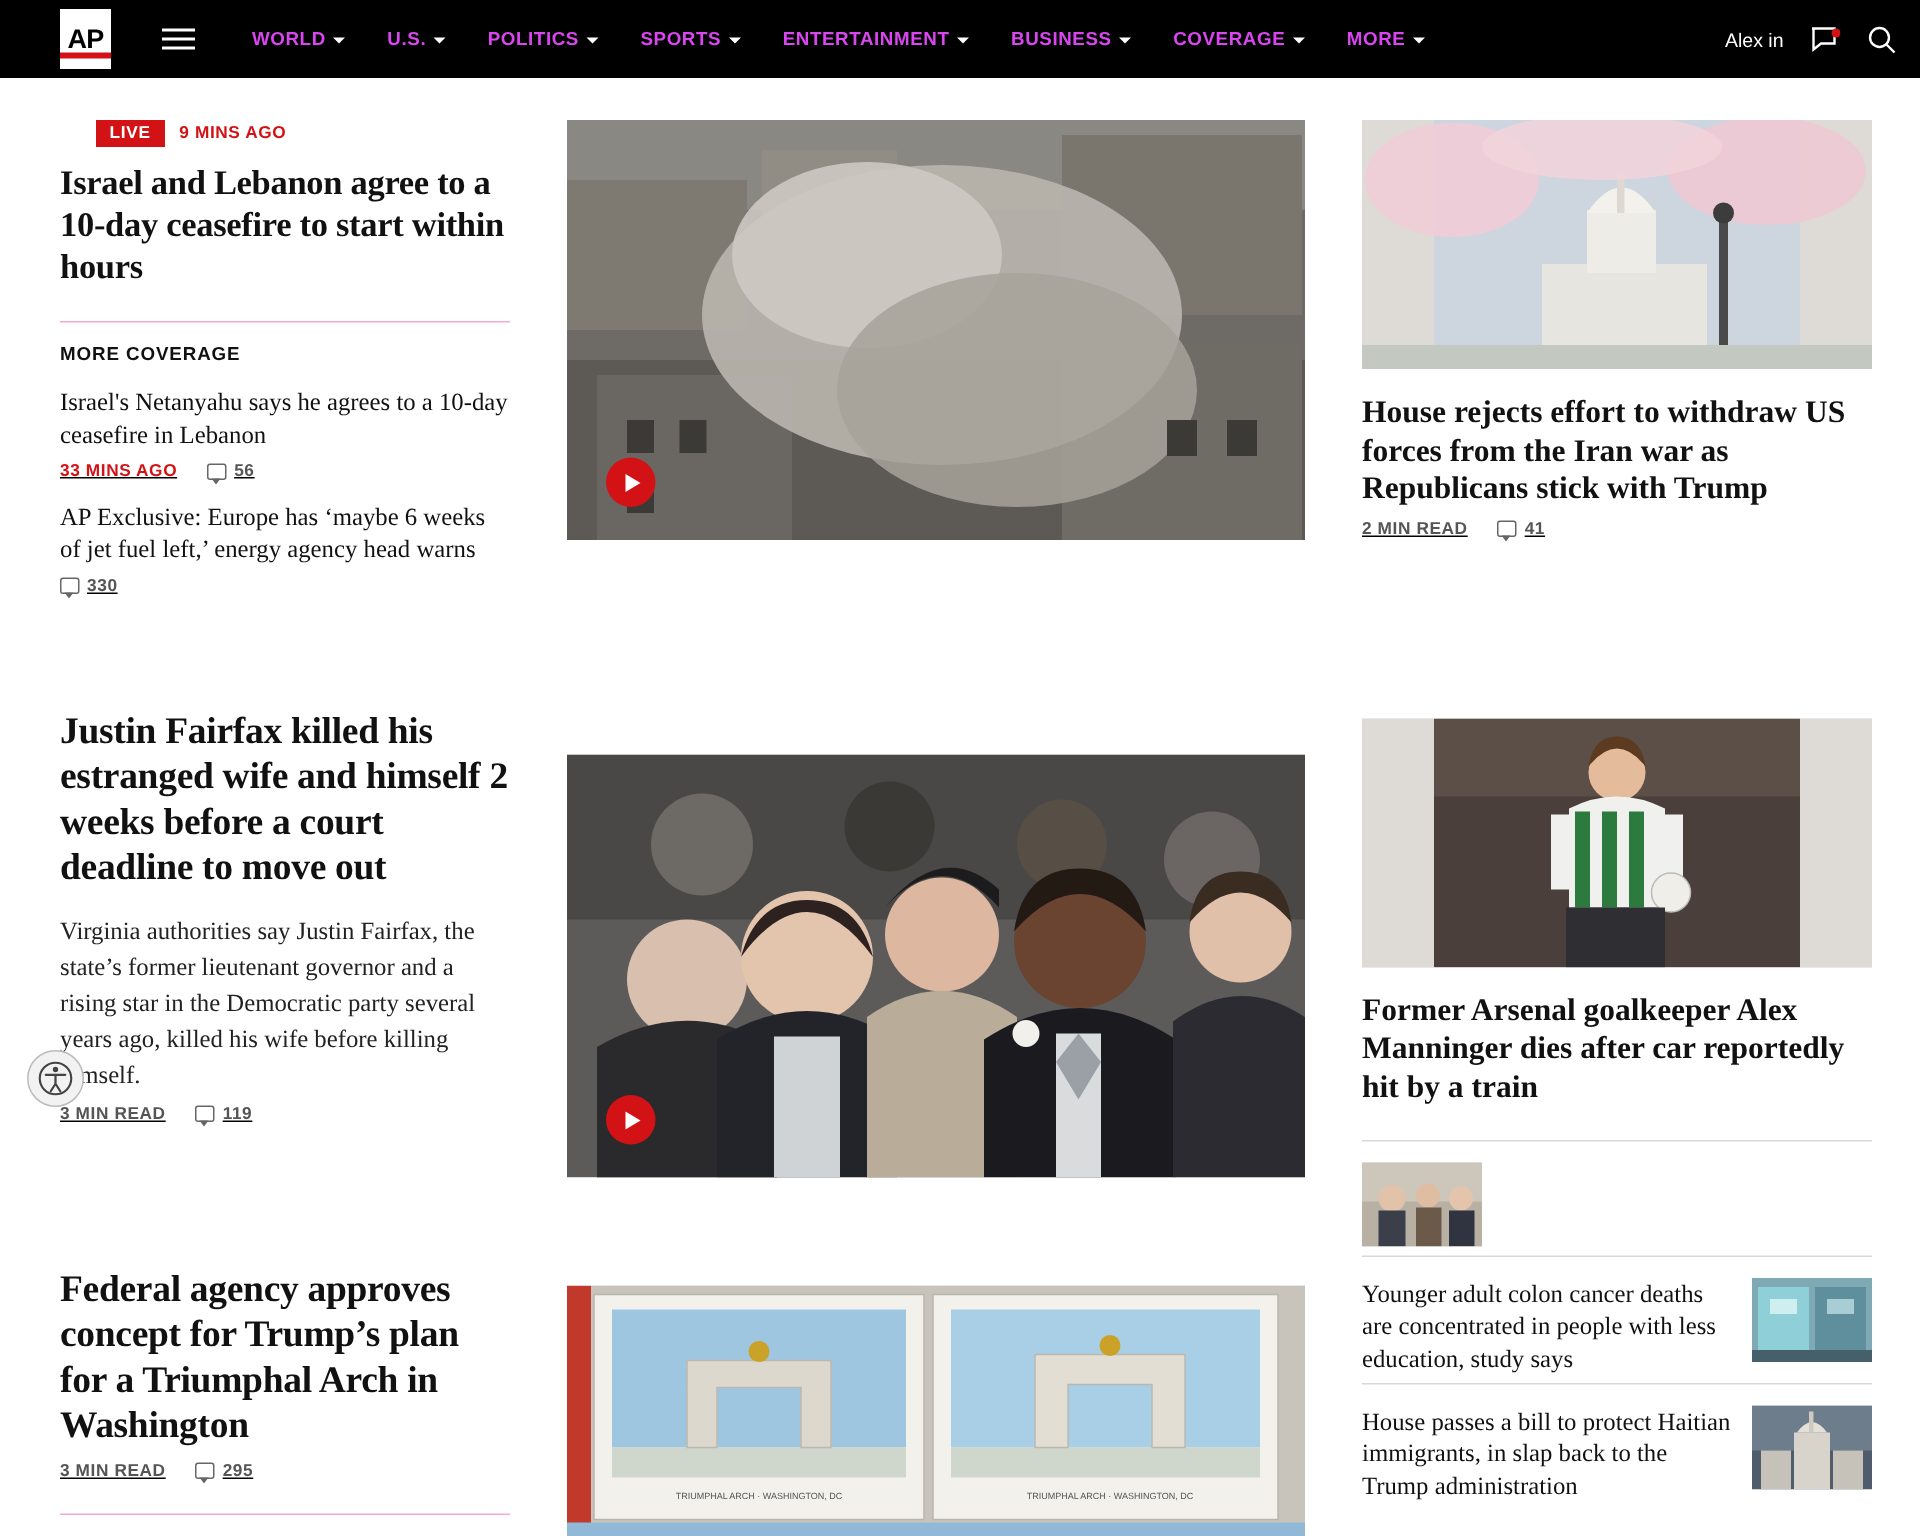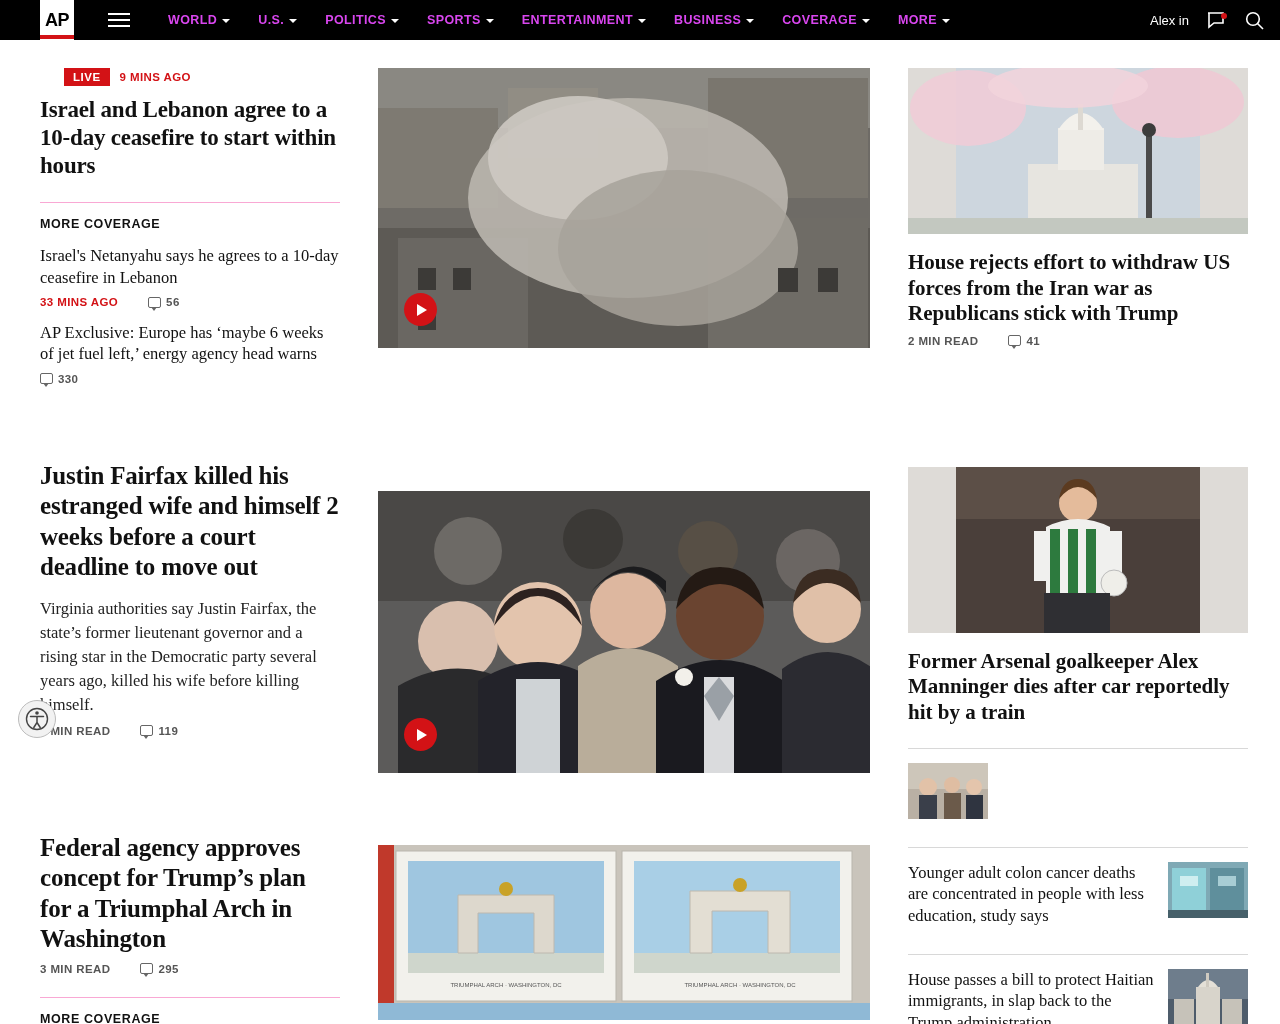--- a/index.html
+++ b/index.html
@@ -6,21 +6,21 @@
   html, body {
     width: 1280px;
     height: 1024px;
     background: #ffffff;
     font-family: "Liberation Sans", sans-serif;
     overflow: hidden;
   }
 
   
   .header {
-    height: 40px;
+    height: 52px;
     background: #000000;
     display: flex;
     align-items: center;
     padding: 0 16px 0 0;
     position: relative;
   }
   .ap-logo {
     width: 34px;
     height: 40px;
     background: #ffffff;
@@ -155,22 +155,23 @@
     font-family: "Liberation Serif", serif;
     font-size: 16.5px;
     line-height: 1.3;
     color: #111;
     margin-top: 14px;
     cursor: pointer;
   }
   .meta-row {
     display: flex;
     align-items: center;
-    gap: 30px;
+    gap: 20px;
     margin-top: 8px;
+    text-decoration: underline;
   }
   .meta {
     font-size: 11.5px;
     font-weight: bold;
     letter-spacing: 0.4px;
     color: #555;
     display: flex;
     align-items: center;
     gap: 5px;
   }
@@ -223,21 +224,21 @@
     margin-left: 3px;
   }
 
   
   .ph { width: 100%; height: 100%; display: block; }
   .right-list-item {
     display: flex;
     gap: 14px;
     border-top: 1px solid #d8d8d8;
     padding-top: 14px;
-    margin-top: 28px;
+    margin-top: 6px;
   }
   .right-list-item:first-of-type { border-top: 1px solid #d8d8d8; }
   .rli-text { flex: 1; }
   .rli-title {
     font-family: "Liberation Serif", serif;
     font-size: 16.5px;
     line-height: 1.3;
     color: #111;
   }
   .rli-thumb {

